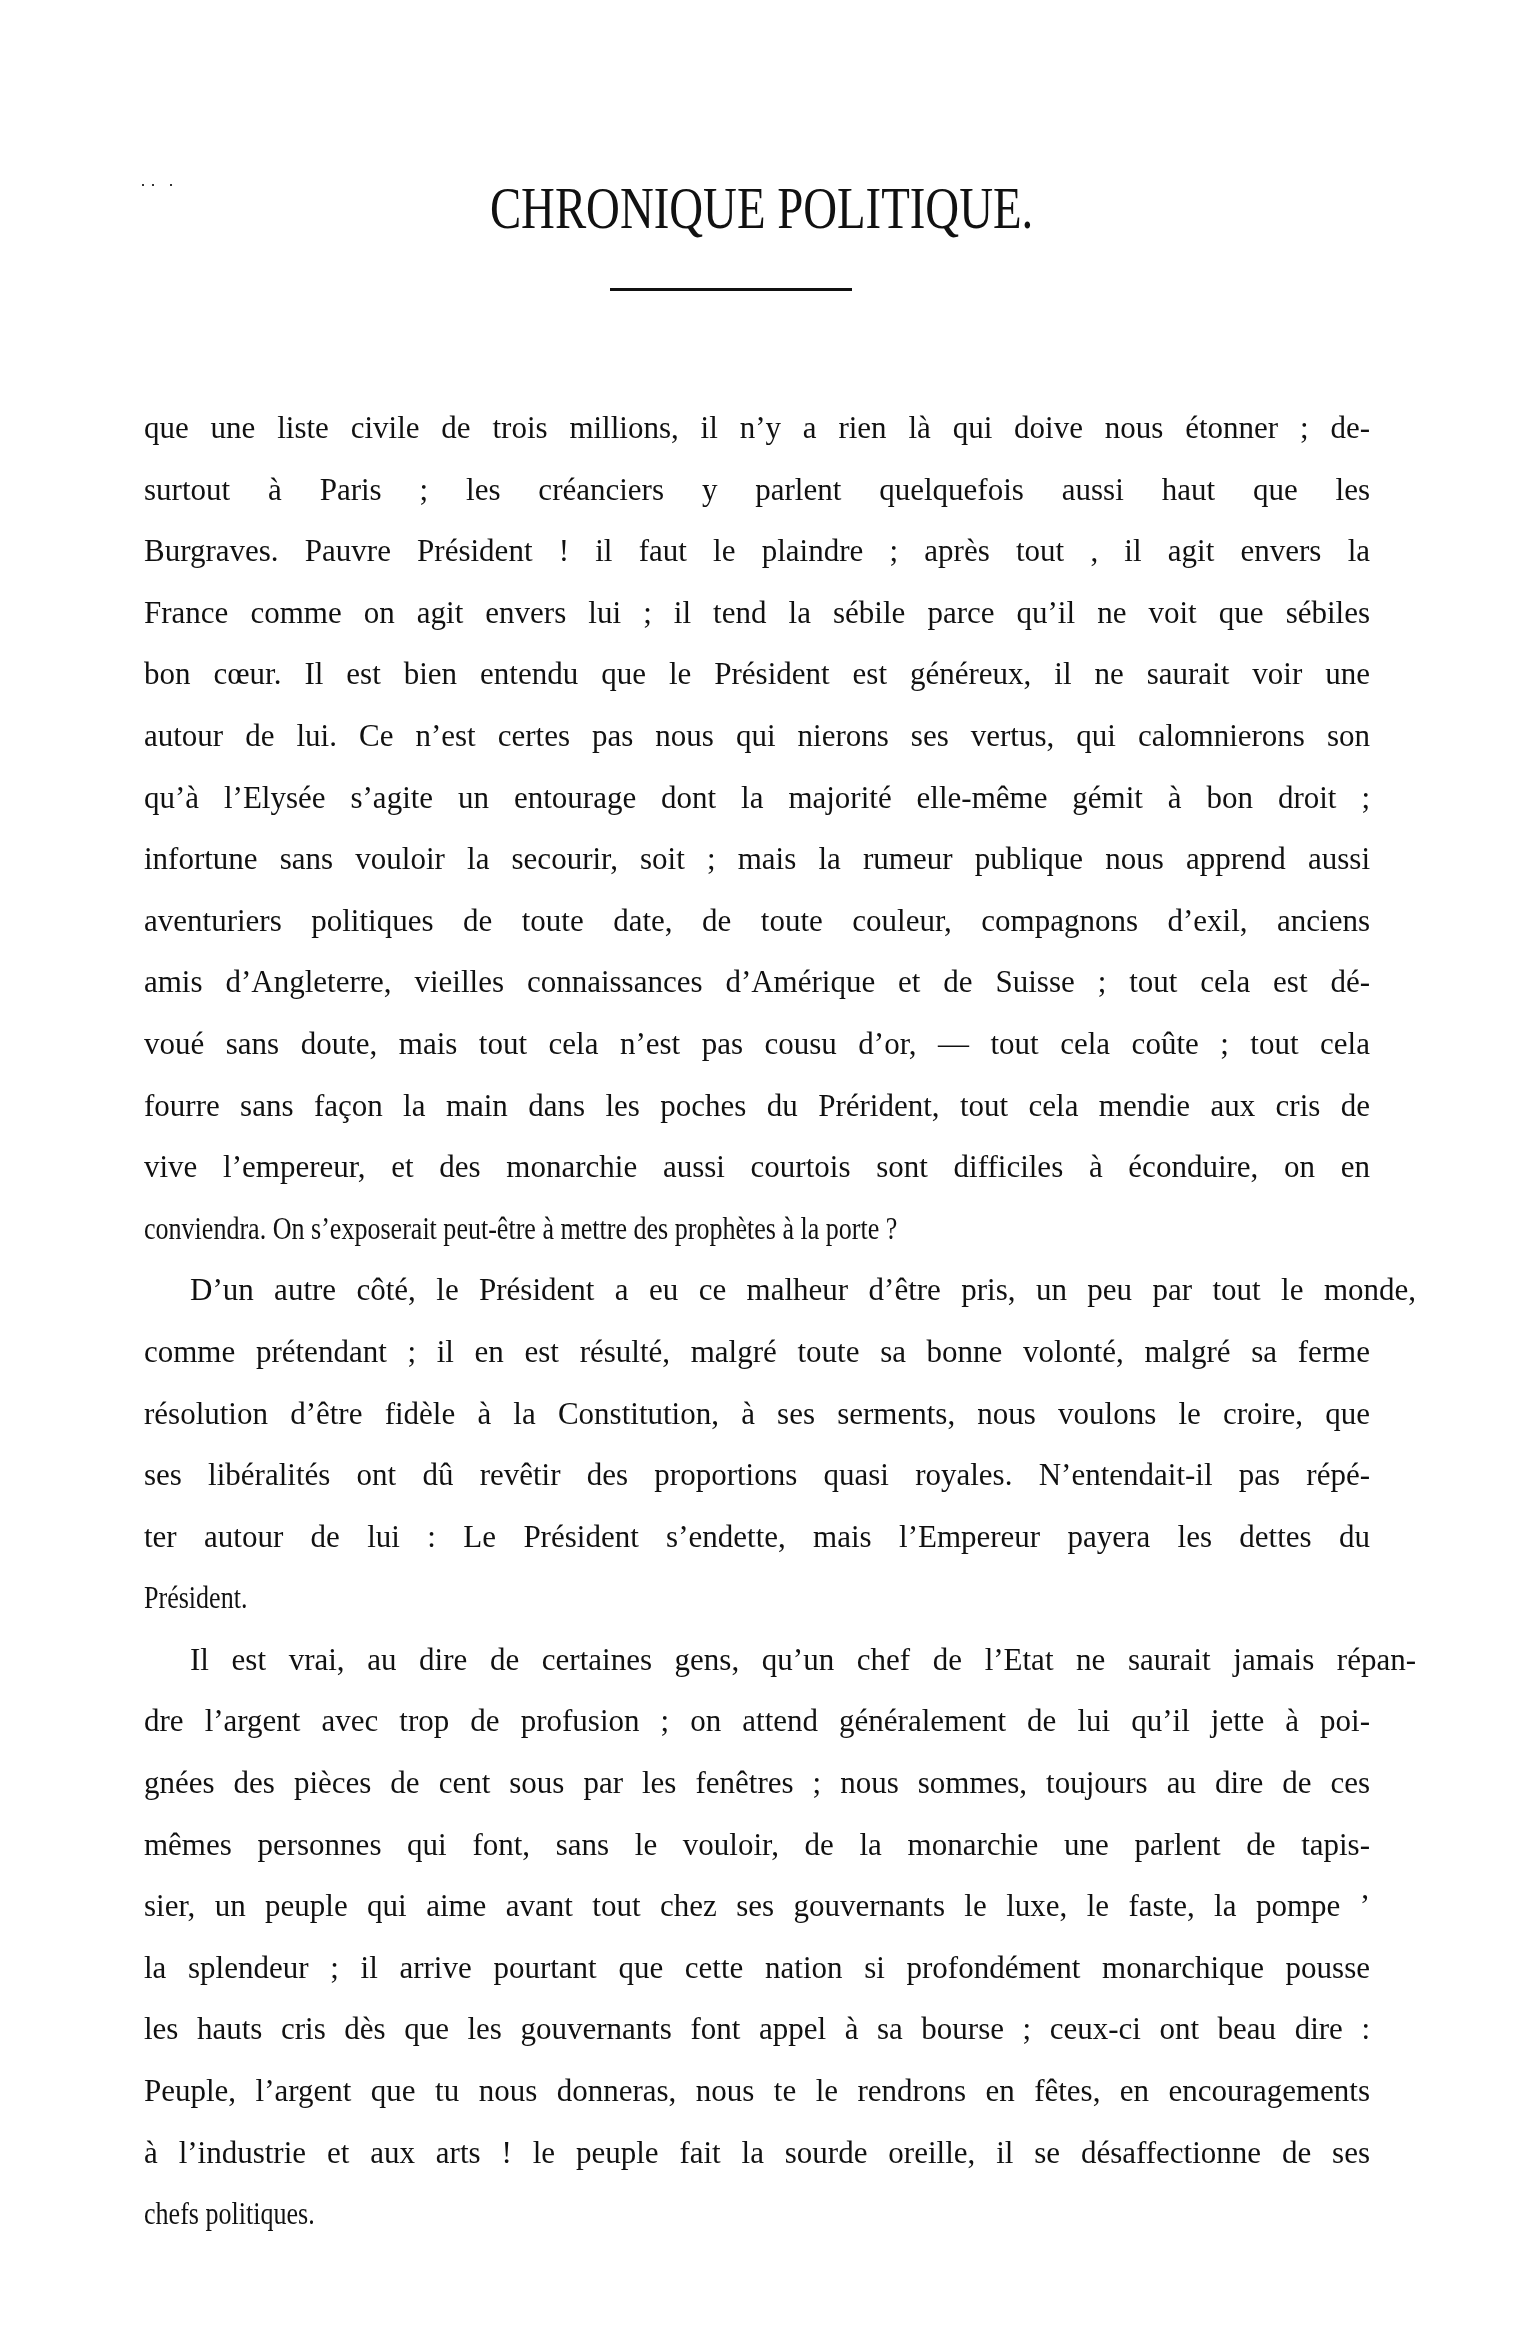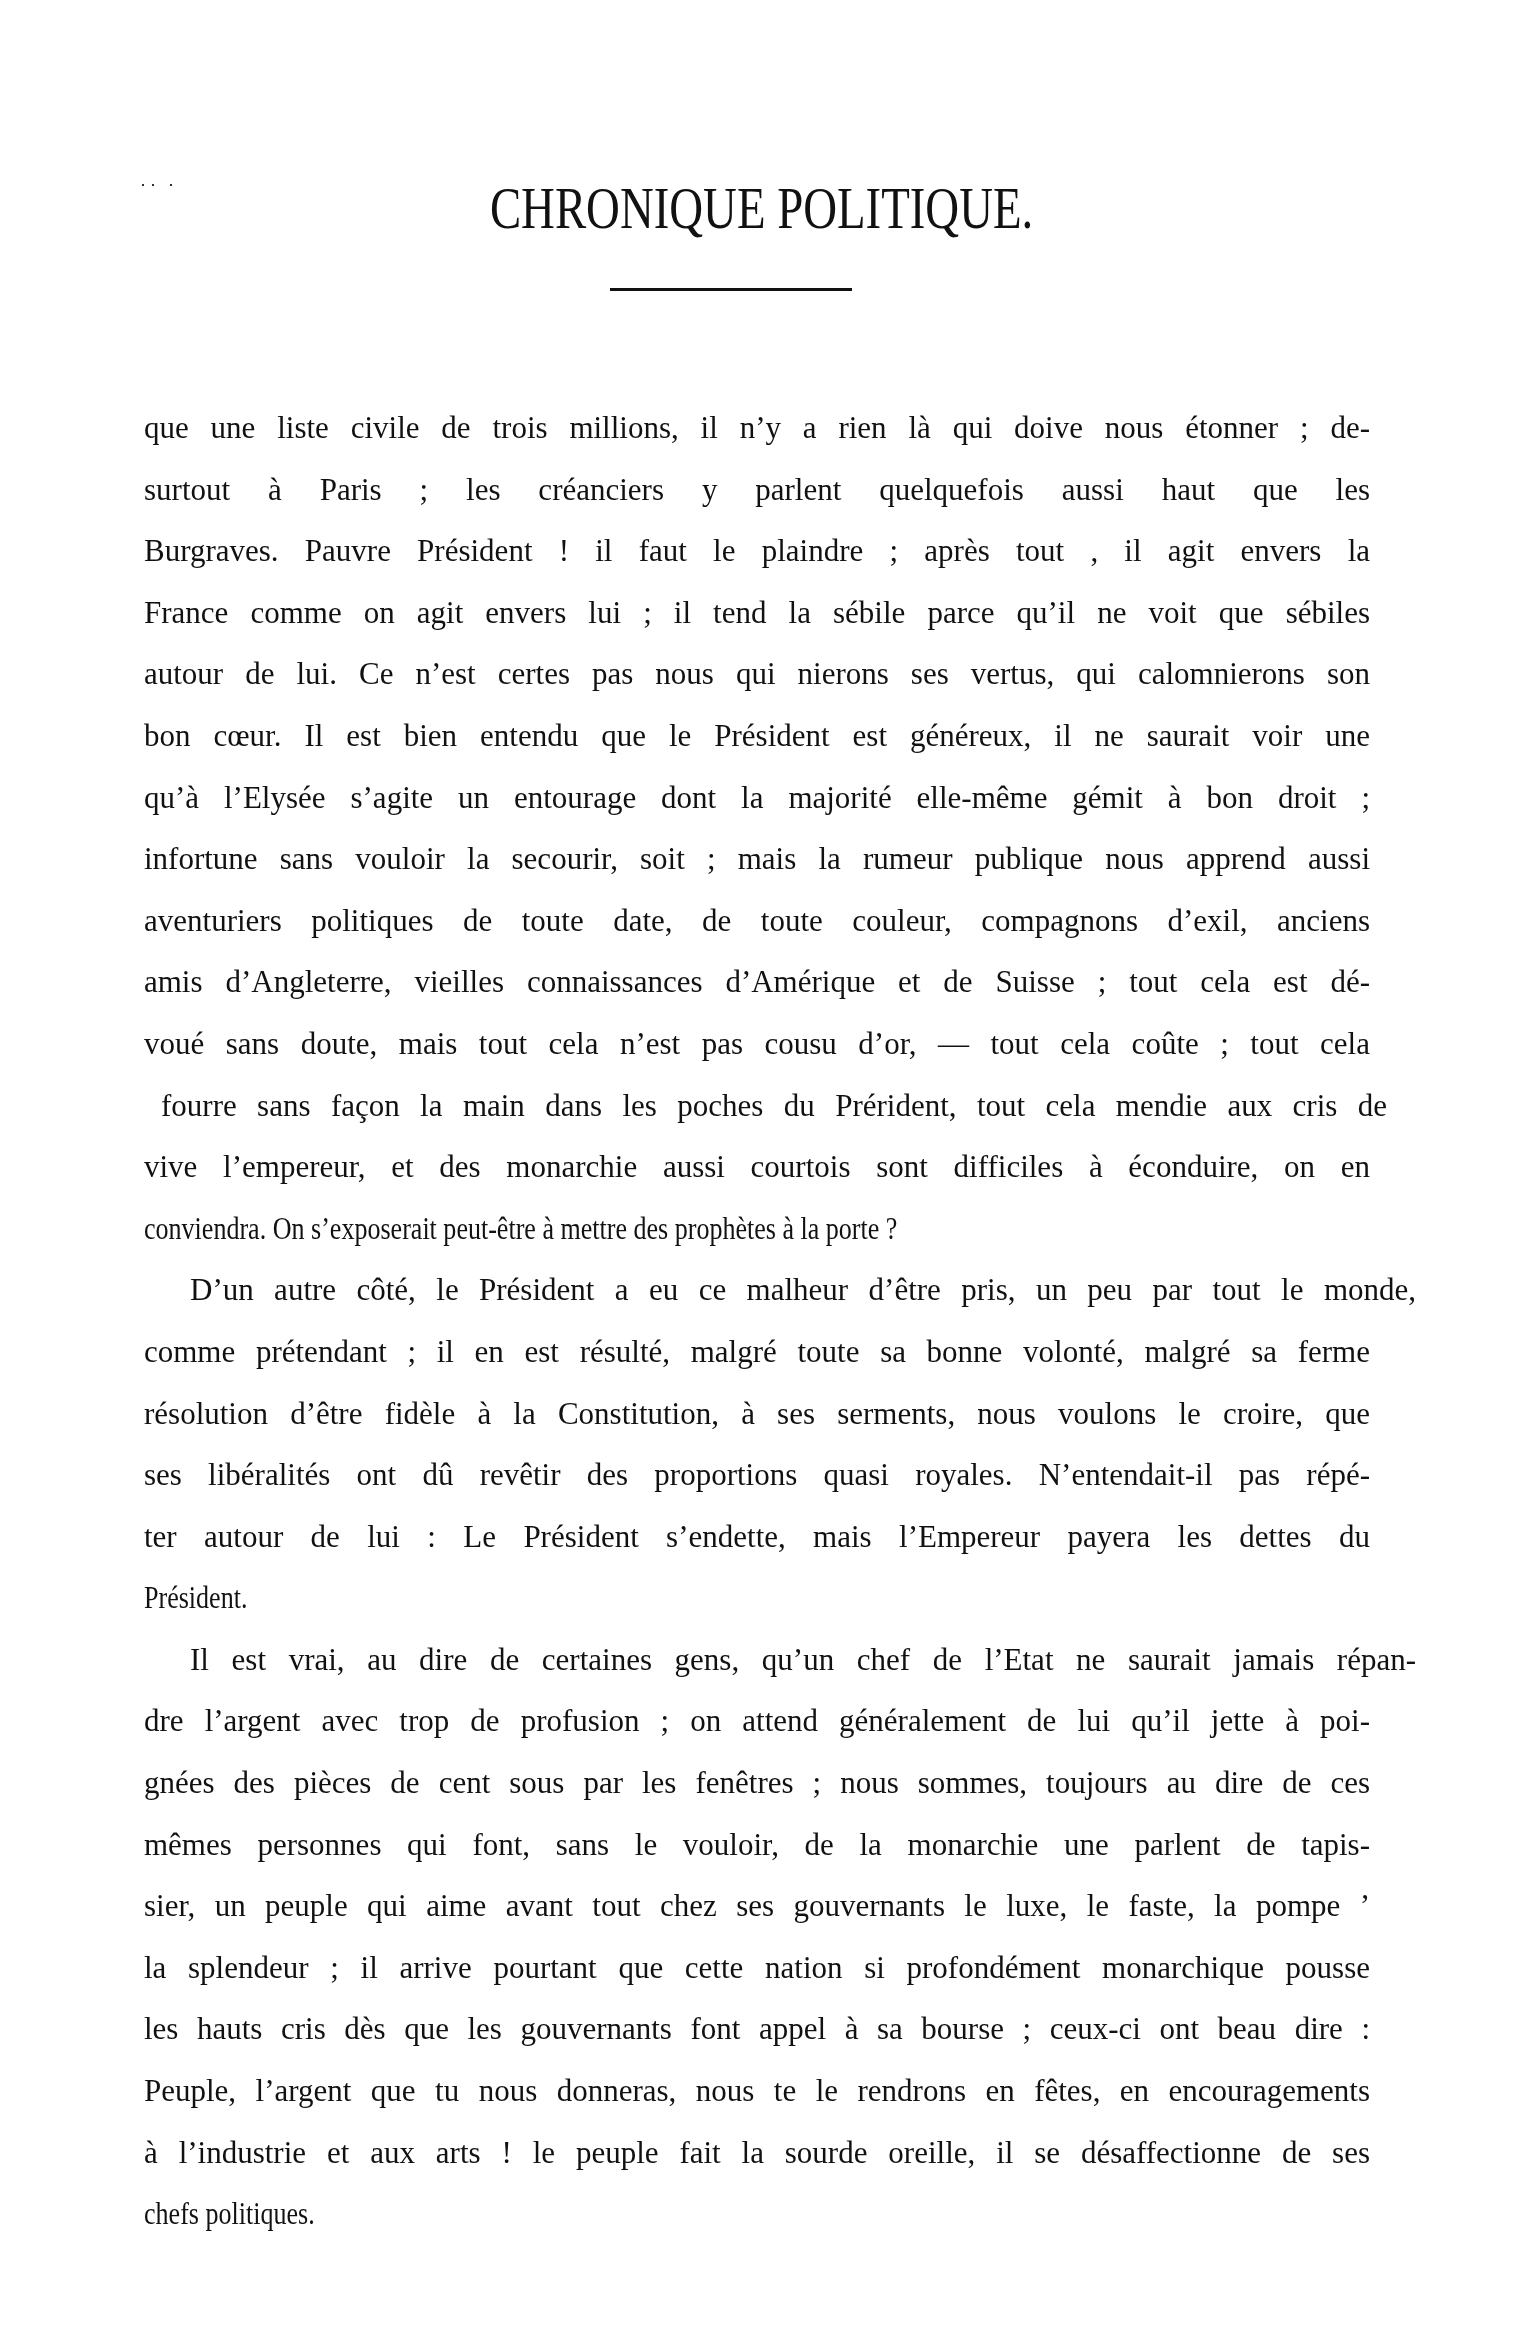--- a/index.html
+++ b/index.html
@@ -95,28 +95,28 @@
   <h1 class="title">CHRONIQUE POLITIQUE.</h1>
 
   <div class="rule"></div>
 
   <div class="body-text" id="body-text">
       <div>
         <span class="line" style="width: 1226px;">que une liste civile de trois millions, il n’y a rien là qui doive nous étonner ; de-</span>
         <span class="line" style="width: 1226px;">surtout à Paris ; les créanciers y parlent quelquefois aussi haut que les</span>
         <span class="line" style="width: 1226px;">Burgraves. Pauvre Président ! il faut le plaindre ; après tout , il agit envers la</span>
         <span class="line" style="width: 1226px;">France comme on agit envers lui ; il tend la sébile parce qu’il ne voit que sébiles</span>
+        <span class="line" style="width: 1226px;">bon cœur. Il est bien entendu que le Président est généreux, il ne saurait voir une</span>
         <span class="line" style="width: 1226px;">autour de lui. Ce n’est certes pas nous qui nierons ses vertus, qui calomnierons son</span>
-        <span class="line" style="width: 1226px;">bon cœur. Il est bien entendu que le Président est généreux, il ne saurait voir une</span>
         <span class="line" style="width: 1226px;">qu’à l’Elysée s’agite un entourage dont la majorité elle-même gémit à bon droit ;</span>
         <span class="line" style="width: 1226px;">infortune sans vouloir la secourir, soit ; mais la rumeur publique nous apprend aussi</span>
         <span class="line" style="width: 1226px;">aventuriers politiques de toute date, de toute couleur, compagnons d’exil, anciens</span>
         <span class="line" style="width: 1226px;">amis d’Angleterre, vieilles connaissances d’Amérique et de Suisse ; tout cela est dé-</span>
         <span class="line" style="width: 1226px;">voué sans doute, mais tout cela n’est pas cousu d’or, — tout cela coûte ; tout cela</span>
-        <span class="line" style="width: 1226px; margin-left: 17px;">fourre sans façon la main dans les poches du Prérident, tout cela mendie aux cris de</span>
+        <span class="line" style="width: 1226px;">fourre sans façon la main dans les poches du Prérident, tout cela mendie aux cris de</span>
         <span class="line" style="width: 1226px;">vive l’empereur, et des monarchie aussi courtois sont difficiles à éconduire, on en</span>
         <span class="line last" style="width: 1459.52px; transform: scaleX(0.84);">conviendra. On s’exposerait peut-être à mettre des prophètes à la porte ?</span>
       </div>
       <div>
         <span class="line indent" style="width: 1226px;">D’un autre côté, le Président a eu ce malheur d’être pris, un peu par tout le monde,</span>
         <span class="line" style="width: 1226px;">comme prétendant ; il en est résulté, malgré toute sa bonne volonté, malgré sa ferme</span>
         <span class="line" style="width: 1226px;">résolution d’être fidèle à la Constitution, à ses serments, nous voulons le croire, que</span>
         <span class="line" style="width: 1226px;">ses libéralités ont dû revêtir des proportions quasi royales. N’entendait-il pas répé-</span>
         <span class="line" style="width: 1226px;">ter autour de lui : Le Président s’endette, mais l’Empereur payera les dettes du</span>
         <span class="line last" style="width: 1459.52px; transform: scaleX(0.84);">Président.</span>

